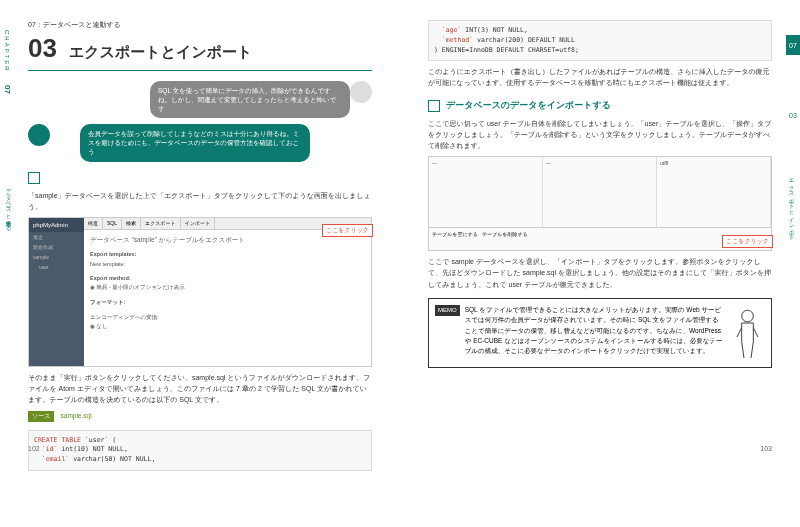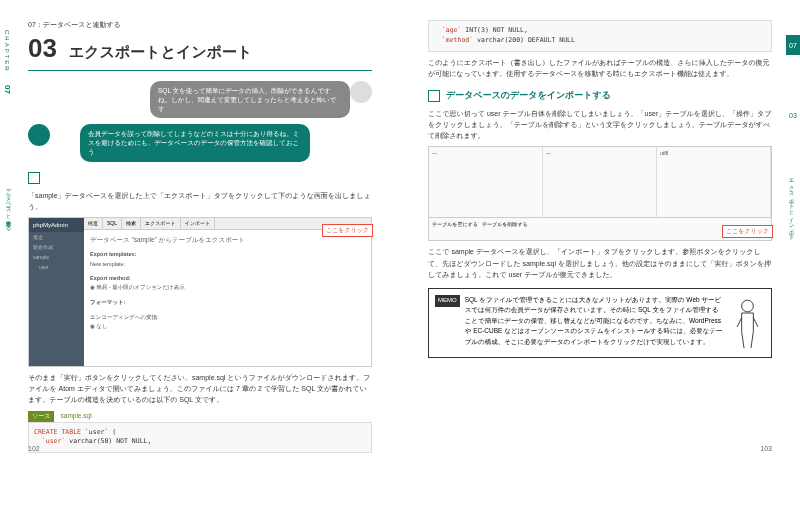--- a/index.html
+++ b/index.html
@@ -24,21 +24,21 @@
 .ss-logo{color:#fff;font-size:6px;padding:4px;background:#3a4a5a}
 .ss-nav-item{color:#bbb;font-size:5px;padding:2px 4px}
 .ss-main{position:absolute;left:55px;right:0;top:0;bottom:0;background:#fff}
 .ss-tabs{background:#eee;height:12px;border-bottom:1px solid #ccc;display:flex}
 .ss-tab{font-size:5px;padding:2px 4px;border-right:1px solid #ccc}
 .ss-content{padding:6px;font-size:5.5px;color:#555}
 .ss-heading{color:#666;font-size:6.5px;margin-bottom:4px}
 .callout{position:absolute;border:1px solid #e74c3c;color:#e74c3c;font-size:6px;padding:1px 3px;background:#fff}
 .code-label{background:#6b8e23;color:#fff;font-size:6px;padding:1px 4px;display:inline-block}
 .code-file{color:#6b8e23;font-size:6.5px;margin-left:4px}
-.code-block{background:#f8f8f8;border:1px solid #ddd;padding:5px;font-family:monospace;font-size:6.5px;line-height:1.5;color:#333;margin-top:0}
+.code-block{background:#f8f8f8;border:1px solid #ddd;padding:5px;font-family:monospace;font-size:6.5px;line-height:1.5;color:#333;margin-top:8px}
 .code-kw{color:#c0392b}
 .memo-box{border:1px solid #333;padding:6px;margin:8px 0;font-size:6.5px;line-height:1.6;display:flex}
 .memo-label{background:#333;color:#fff;font-size:6px;padding:1px 3px;margin-right:5px;height:fit-content}
 .memo-illust{width:35px;flex-shrink:0;margin-left:5px}
 .page-num{position:absolute;bottom:8px;font-size:7px;color:#666}
 .pn-left{left:28px}
 .pn-right{right:28px}
 .chapter-tab{position:absolute;left:4px;top:30px;writing-mode:vertical-rl;font-size:6px;color:#0d7a6f;letter-spacing:2px}
 .chapter-num{position:absolute;left:3px;top:85px;font-size:8px;color:#0d7a6f;font-weight:bold;writing-mode:vertical-rl}
 .side-tab-r{position:absolute;right:0;top:35px;width:14px;height:20px;background:#0d7a6f;color:#fff;font-size:7px;display:flex;align-items:center;justify-content:center}
@@ -110,34 +110,36 @@
   </div>
 
   <div class="body-text">そのまま「実行」ボタンをクリックしてください。sample.sql というファイルがダウンロードされます。ファイルを Atom エディタで開いてみましょう。このファイルには 7 章の 2 で学習した SQL 文が書かれています。テーブルの構造を決めているのは以下の SQL 文です。</div>
 
   <div>
     <span class="code-label">ソース</span>
     <span class="code-file">sample.sql</span>
   </div>
   <div class="code-block">
     <div><span class="code-kw">CREATE TABLE</span> <span>`user` (</span></div>
-    <div>&nbsp;&nbsp;<span class="code-kw">`user`</span> <span>varchar(50) NOT NULL,</span></div>
+    <div>&nbsp;&nbsp;<span class="code-kw">`id`</span> <span>int(10) NOT NULL,</span></div>
+    <div>&nbsp;&nbsp;<span class="code-kw">`email`</span> <span>varchar(50) NOT NULL,</span></div>
   </div>
 
   <div class="page-num pn-left">102</div>
 </div>
 
 <div class="page page-r">
   <div class="side-tab-r">07</div>
   <div class="side-tab-r2">03</div>
   <div class="side-label-r">エクスポートとインポート</div>
 
   <div class="code-block" style="margin-top:0">
     <div>&nbsp;&nbsp;<span class="code-kw">`age`</span> <span>INT(3) NOT NULL,</span></div>
     <div>&nbsp;&nbsp;<span class="code-kw">`method`</span> <span>varchar(200) DEFAULT NULL</span></div>
+    <div>) ENGINE=InnoDB DEFAULT CHARSET=utf8;</div>
   </div>
 
   <div class="body-text">このようにエクスポート（書き出し）したファイルがあればテーブルの構造、さらに挿入したデータの復元が可能になっています。使用するデータベースを移動する時にもエクスポート機能は使えます。</div>
 
   <div class="section-head">
     <div class="section-box"></div>
     <div class="section-title">データベースのデータをインポートする</div>
   </div>
   <div class="body-text">ここで思い切って user テーブル自体を削除してしまいましょう。「user」テーブルを選択し、「操作」タブをクリックしましょう。「テーブルを削除する」という文字をクリックしましょう。テーブルデータがすべて削除されます。</div>
 

